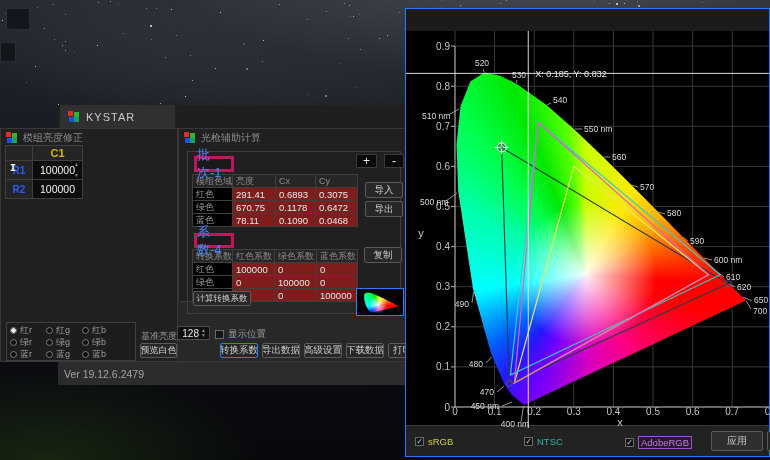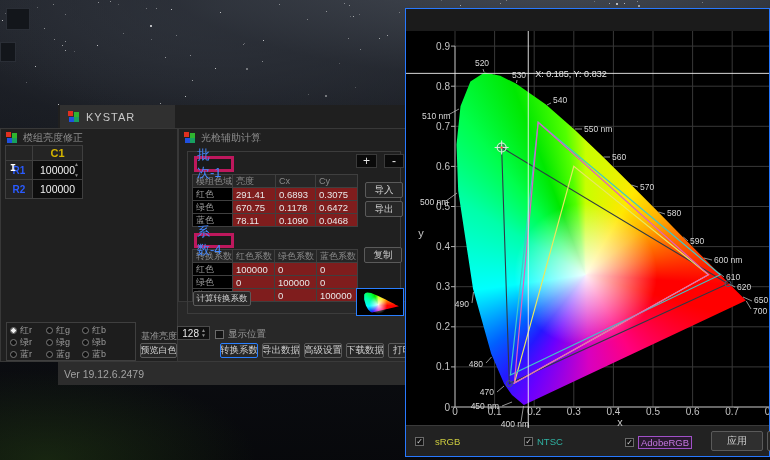--- a/index.html
+++ b/index.html
@@ -108,21 +108,21 @@
         52.2px 160.1px,50.5px 113.4px,54.5px 75.2px,64.4px 50.4px,78.4px 41.6px,94.2px 44.7px,
         110.3px 52.8px,139.9px 73.5px,168.4px 98.4px,196.7px 125.6px,224.9px 153.6px,252px 180.8px,
         276.8px 205.9px,297.3px 226.6px,312.7px 242.1px,322.8px 252.4px,336.5px 266.1px,339.9px 269.6px);}
   #locus:after{content:"";position:absolute;inset:0;
       background:radial-gradient(circle 95px at 179.7px 243.7px,rgba(255,255,255,.95),
         rgba(255,255,255,.45) 40%,rgba(255,255,255,0) 75%);}
   #cie-grid{z-index:1;} #cie-overlay{z-index:3;}
   #cie .bbar{position:absolute;left:0;bottom:0;right:0;height:30px;background:#222;
       border-top:1px solid #3a3a3a;}
   #cie .bbar .chk{top:10px;}
-  #cie .bbar .srgb-t{color:#cbcb3f;margin-left:7px;} #cie .bbar .ntsc-t{color:#2fb3a3;}
+  #cie .bbar .srgb-t{color:#cbcb3f;} #cie .bbar .ntsc-t{color:#2fb3a3;}
   #cie .bbar .adobe-t{color:#c478e0;border:1px solid #a050c8;padding:0 2px;background:#2a1a30;}
 </style>
 </head>
 <body>
 
 <div id="sky">
     <span class="star" style="left: 375.9px; top: 152.8px; width: 1px; height: 1px; opacity: 0.47;"></span>
     <span class="star" style="left: 202.9px; top: 253.7px; width: 1px; height: 1px; opacity: 0.93;"></span>
     <span class="star" style="left: 572.3px; top: 167.3px; width: 2px; height: 2px; opacity: 0.38;"></span>
     <span class="star" style="left: 25.5px; top: 82.3px; width: 1px; height: 1px; opacity: 0.37;"></span>

